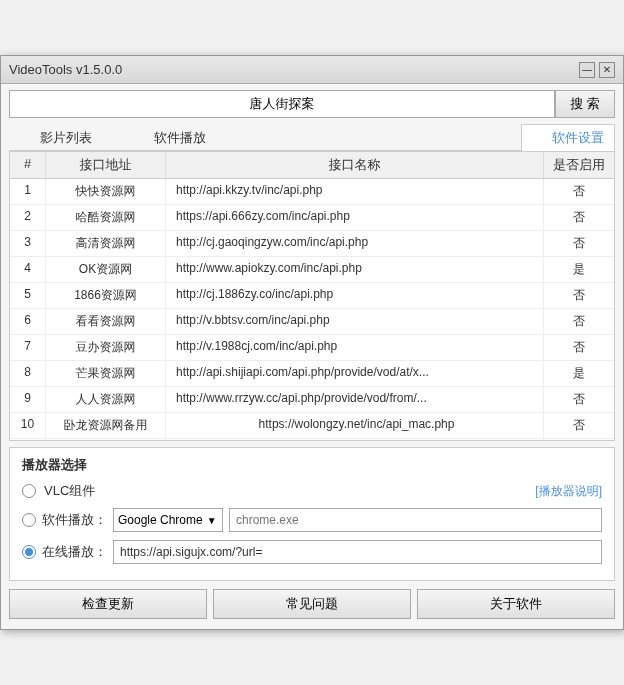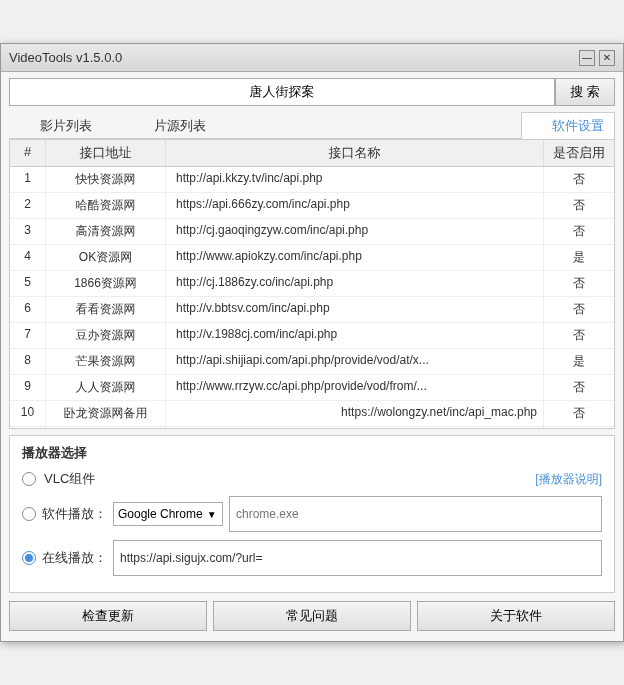--- a/index.html
+++ b/index.html
@@ -220,21 +220,21 @@
       align-items: center;
       min-width: 110px;
       position: relative;
     }
     .dropdown-arrow {
       margin-left: 4px;
       font-size: 10px;
     }
     .text-input {
       flex: 1;
-      height: 36px;
+      height: 24px;
       border: 1px solid #aaa;
       background: white;
       padding: 0 6px;
       font-size: 12px;
       font-family: inherit;
       color: #aaa;
     }
     .text-input.active-val {
       color: #333;
     }
@@ -270,21 +270,21 @@
 
   <div class="content">
 
     <div class="search-bar">
       <input class="search-input" type="text" value="唐人街探案" placeholder="唐人街探案" style="">
       <button class="search-btn">搜 索</button>
     </div>
 
     <div class="tabs">
       <div class="tab">影片列表</div>
-      <div class="tab">片源列表</div>
+      <div class="tab">软件播放</div>
       <div class="tab active link-style">软件设置</div>
     </div>
 
     <div class="table-container">
       <div class="table-header">
         <div class="th">#</div>
         <div class="th">接口地址</div>
         <div class="th">接口名称</div>
         <div class="th">是否启用</div>
       </div>
@@ -339,21 +339,21 @@
     </div>
           <div class="table-row">
       <div class="td">9</div>
       <div class="td">人人资源网</div>
       <div class="td left" style="text-align:left;padding-left:10px;">http://www.rrzyw.cc/api.php/provide/vod/from/...</div>
       <div class="td">否</div>
     </div>
           <div class="table-row">
       <div class="td">10</div>
       <div class="td">卧龙资源网备用</div>
-      <div class="td left" style="text-align:right;padding-left:10px;">https://wolongzy.net/inc/api_mac.php</div>
+      <div class="td left" style="text-align:center;padding-left:10px;">https://wolongzy.net/inc/api_mac.php</div>
       <div class="td">否</div>
     </div>
           <div class="table-row">
       <div class="td">11</div>
       <div class="td">永久资源网</div>
       <div class="td left" style="text-align:left;padding-left:10px;">http://cj.yongjiiuzyw.com/inc/api.php</div>
       <div class="td">否</div>
     </div>
         </div>
     </div>

